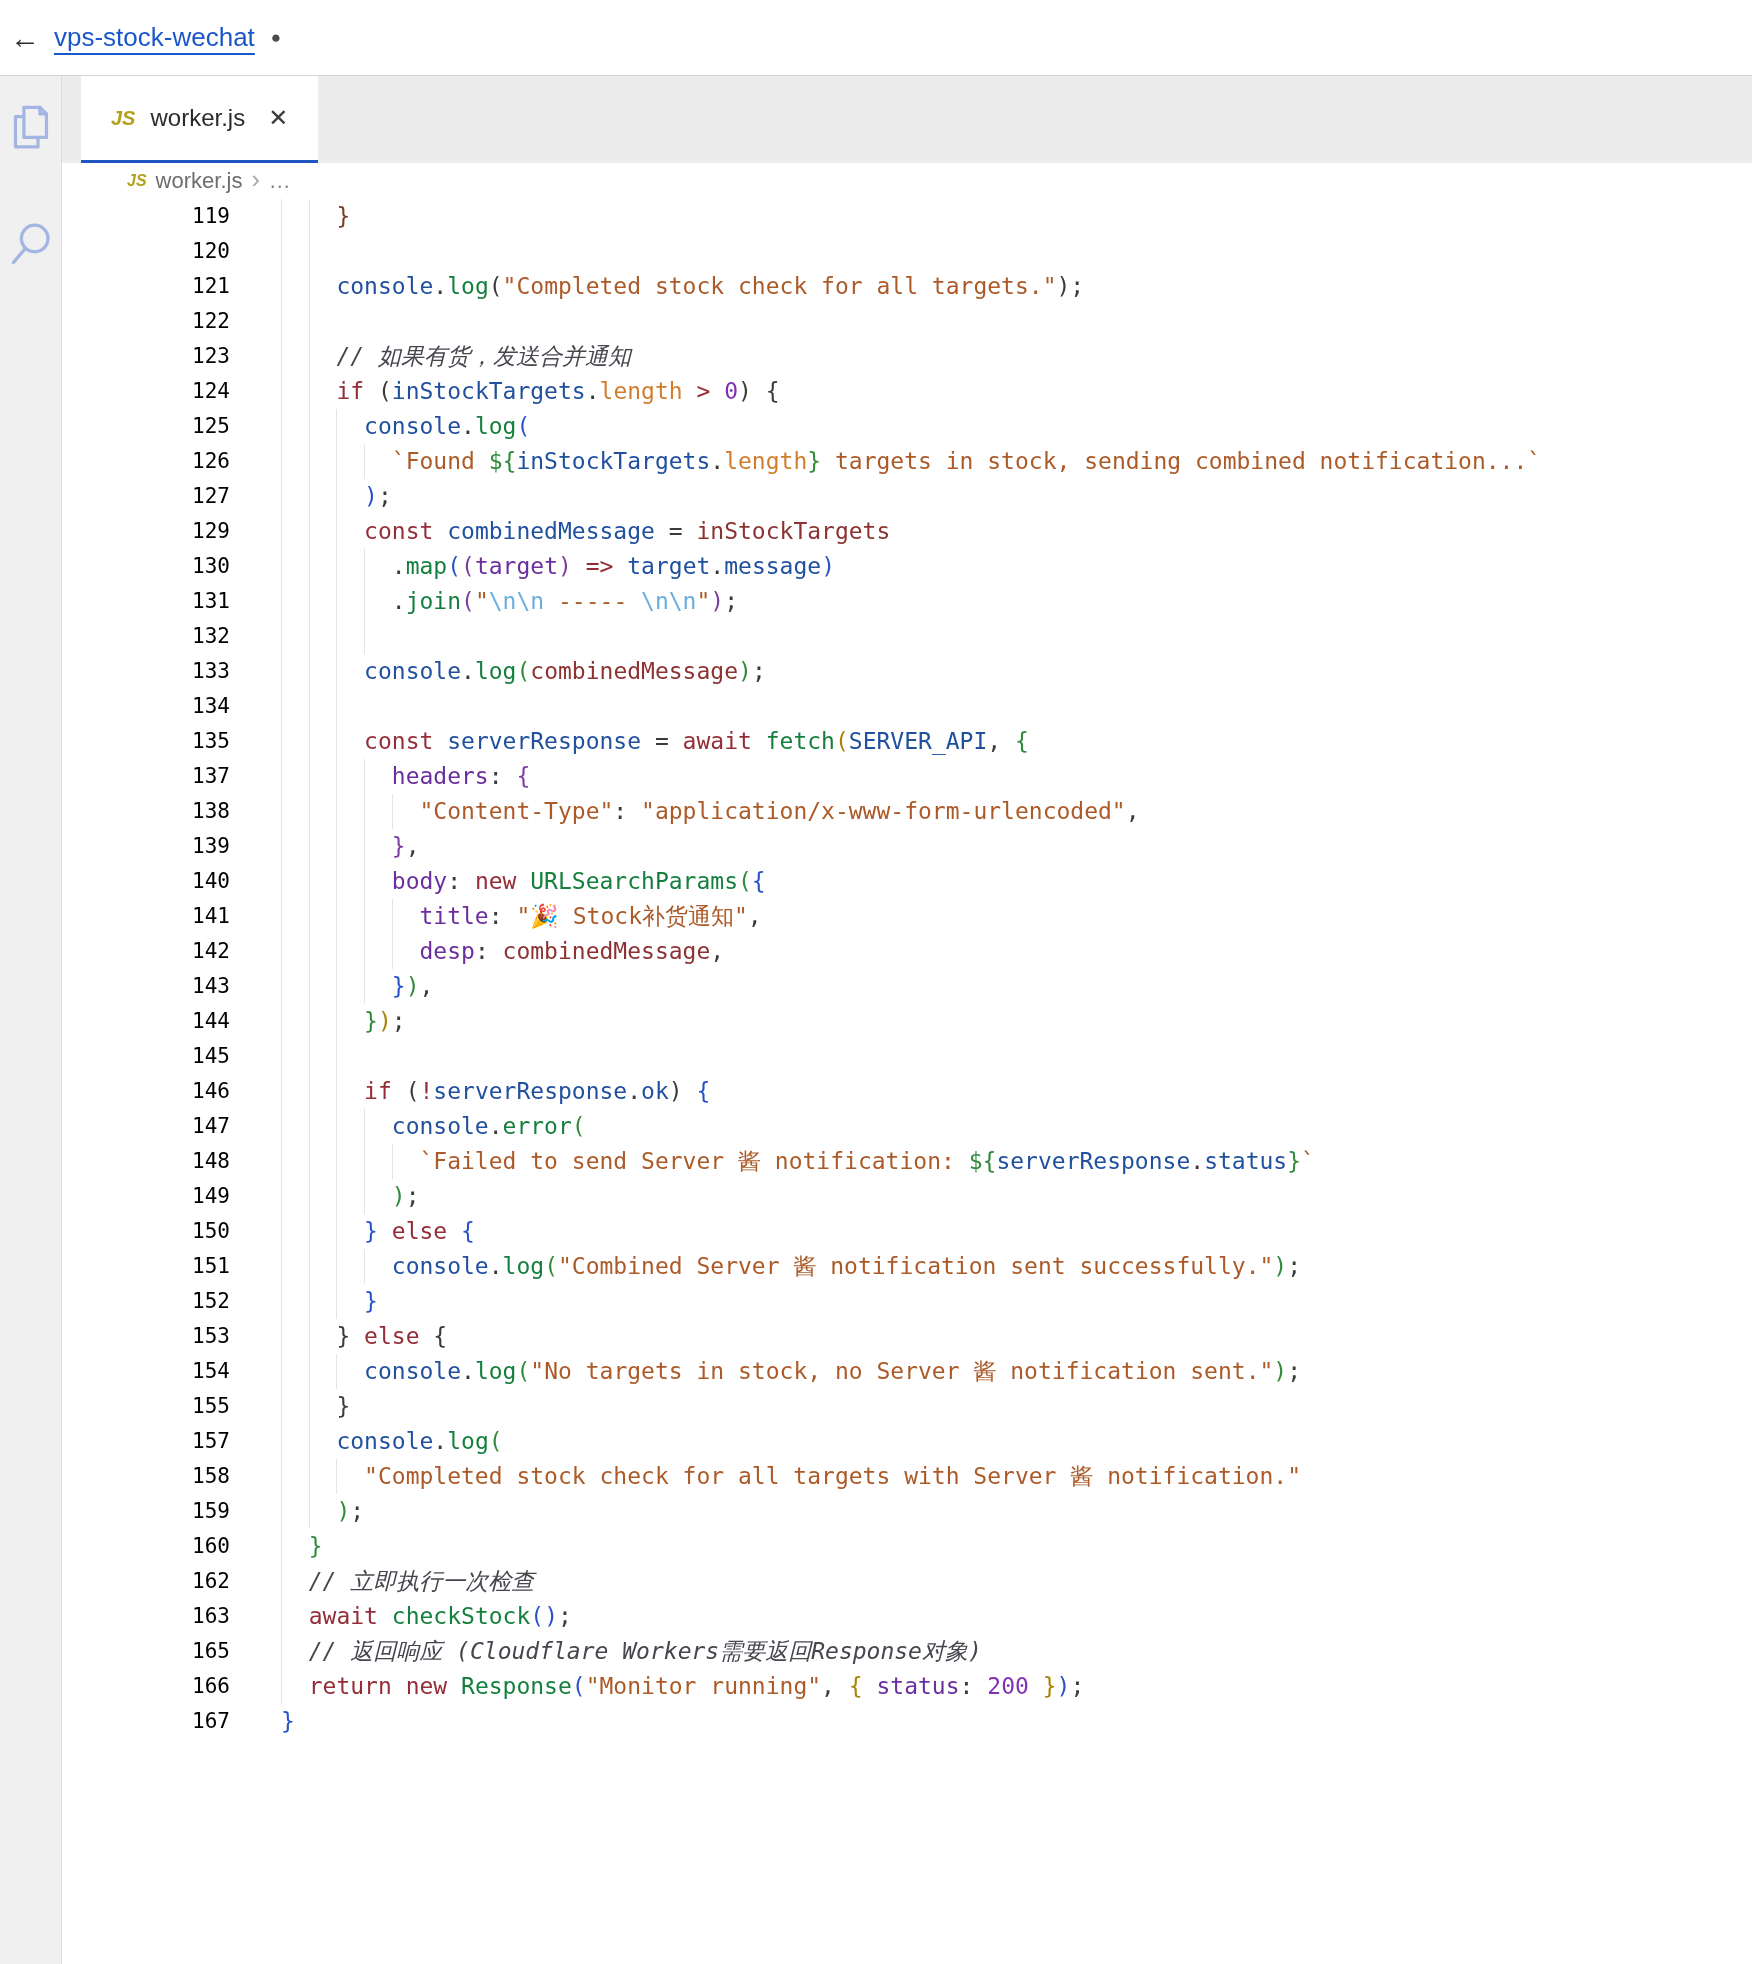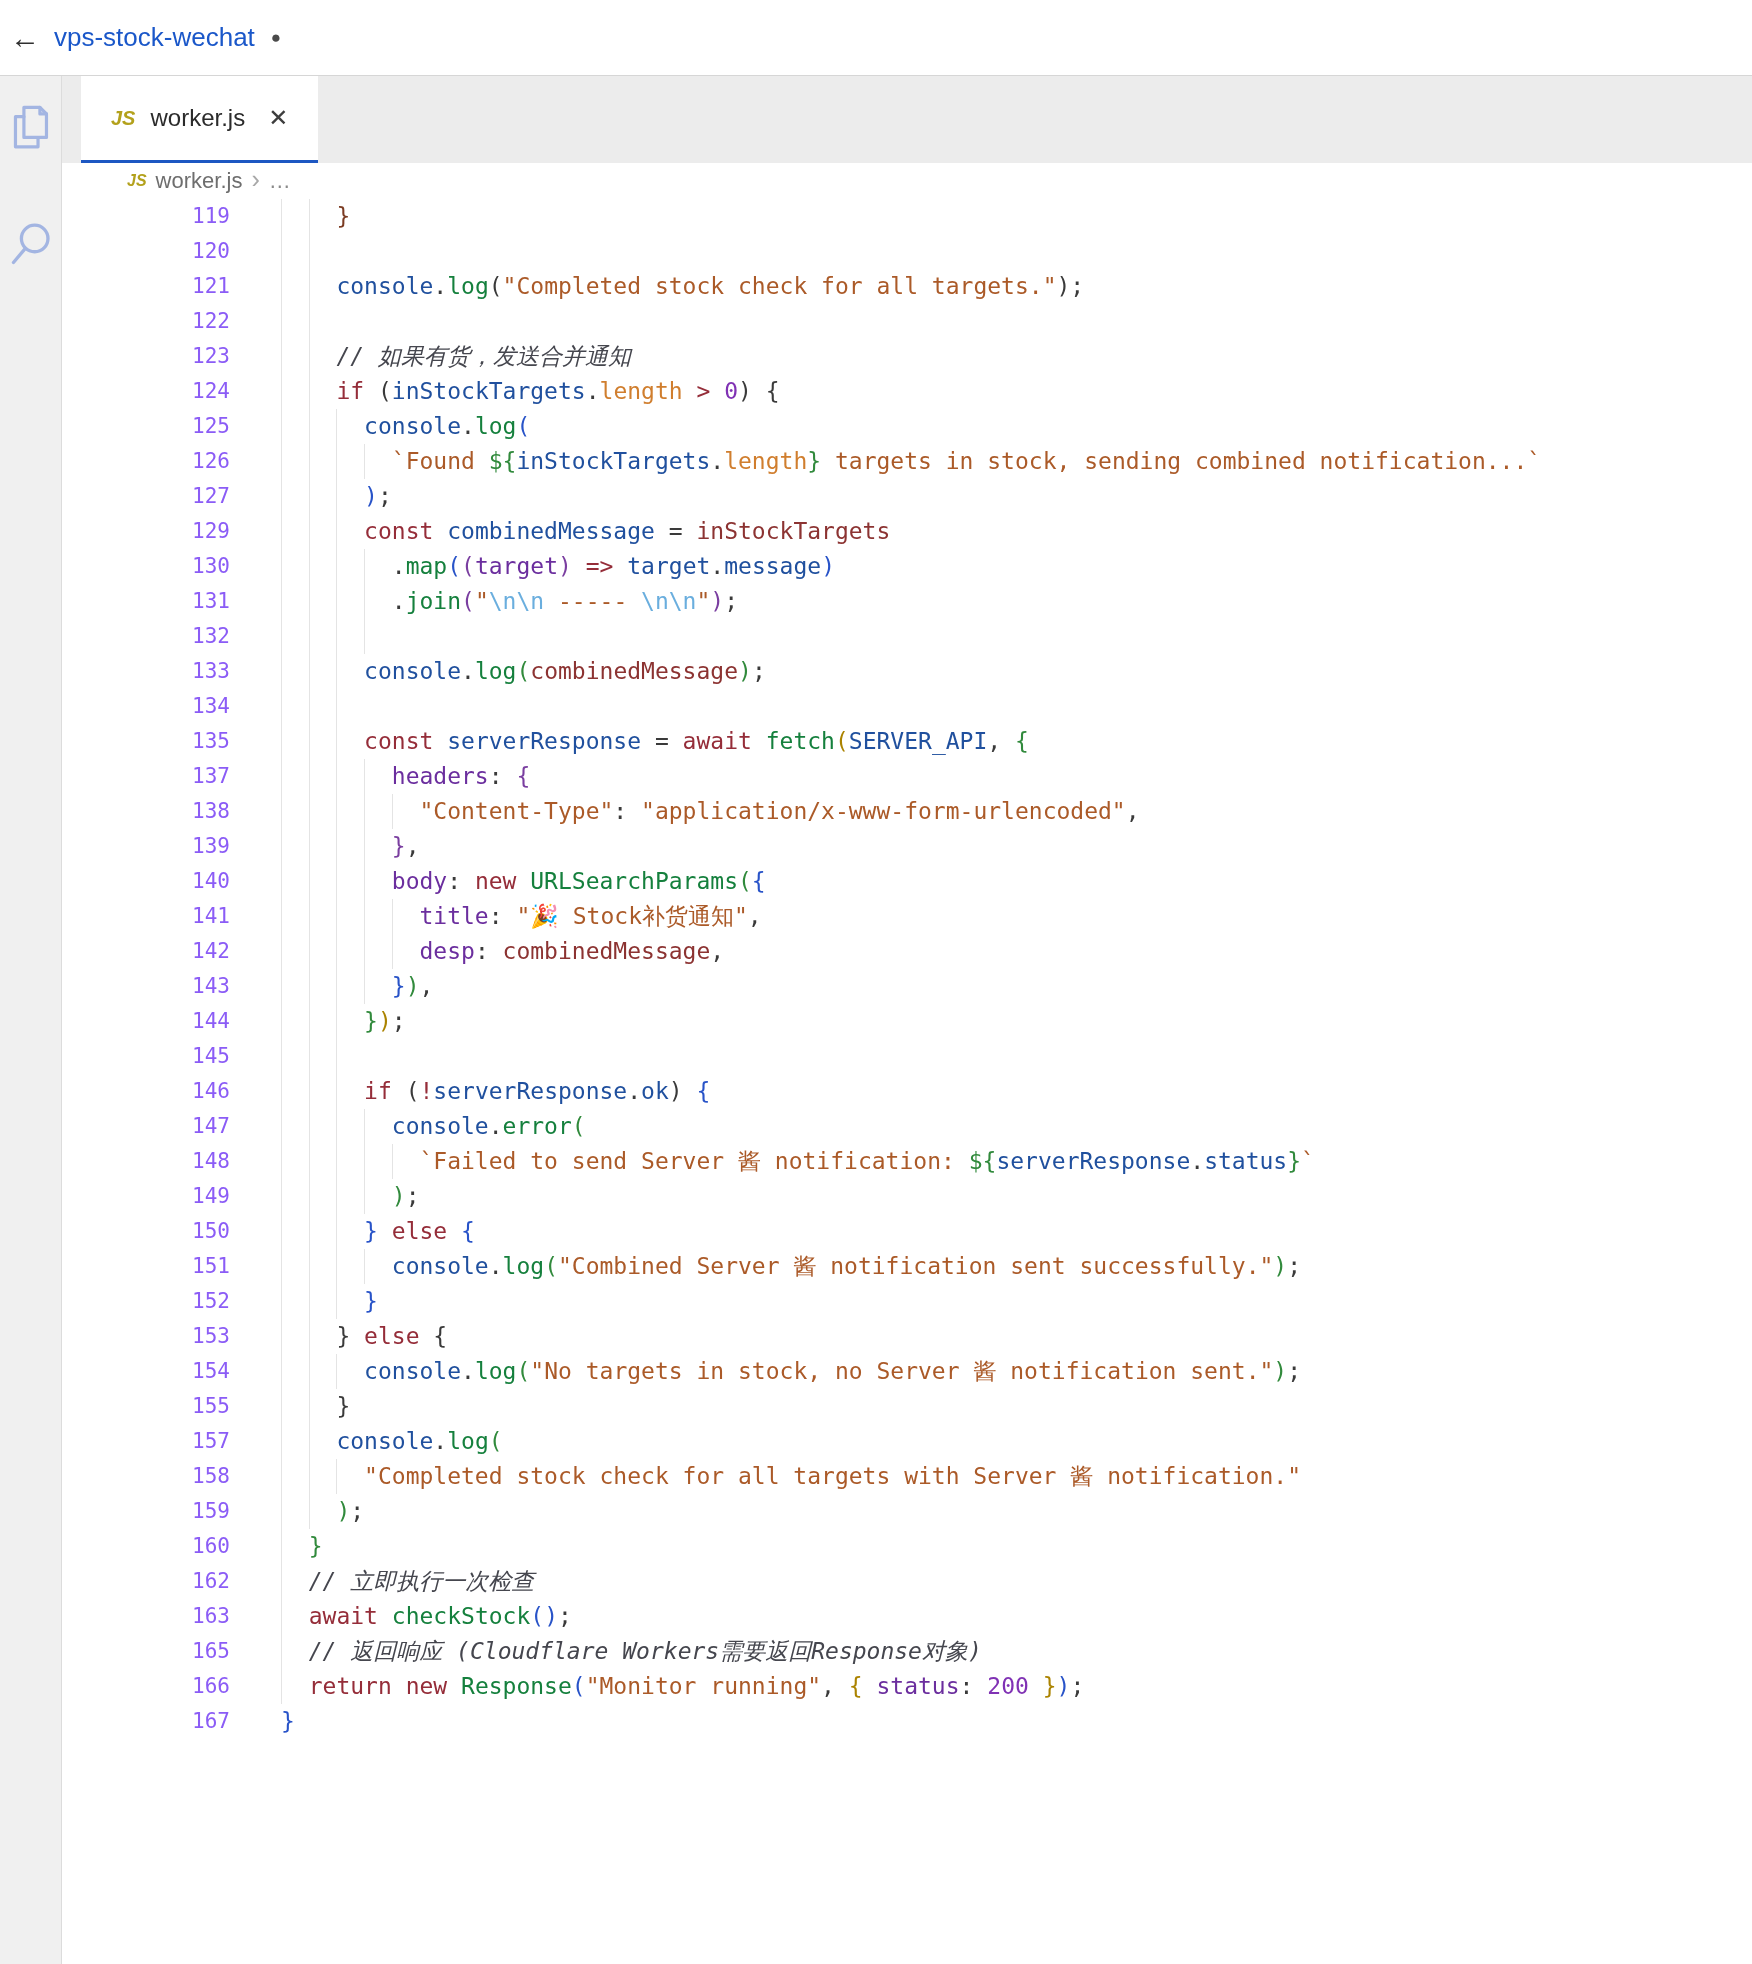--- a/index.html
+++ b/index.html
@@ -3,21 +3,21 @@
 <meta charset="utf-8">
 <style>
   * { margin:0; padding:0; box-sizing:border-box; }
   html,body { width:1752px; height:1964px; background:#ffffff; overflow:hidden;
               font-family:"Liberation Sans", sans-serif; }
 
   
   .header { height:76px; display:flex; align-items:center; padding-left:10px;
             background:#ffffff; border-bottom:1px solid #d6d6d6; }
   .back { font-size:30px; color:#2f2f2f; line-height:1; cursor:pointer; }
-  .repo { margin-left:14px; font-size:26px; color:#1a57c9; 
+  .repo { margin-left:14px; font-size:26px; color:#1a57c9; text-decoration:underline;
           text-decoration-thickness:2px; text-underline-offset:7px; cursor:pointer; }
   .dot  { margin-left:16px; font-size:17px; color:#4a4a4a; }
 
   
   .mainrow { display:flex; height:1888px; }
   .sidebar { width:62px; background:#f0f0f0; border-right:1px solid #dcdcdc;
              display:flex; flex-direction:column; align-items:center; flex:none; }
   .sb-icon { margin-top:26px; cursor:pointer; }
   .sb-icon.first { margin-top:24px; }
   .content { flex:1; display:flex; flex-direction:column; min-width:0; }
@@ -36,21 +36,21 @@
   .breadcrumb { height:36px; background:#ffffff; display:flex; align-items:center;
                 padding-left:65px; gap:9px; flex:none; }
   .bc-file { font-size:22px; color:#6e6e6e; cursor:pointer; }
   .bc-sep  { font-size:25px; color:#a8a8a8; margin-top:-3px; }
   .bc-ell  { font-size:22px; color:#8a8a8a; cursor:pointer; }
 
   
   .editor { flex:1; background:#ffffff; overflow:hidden; cursor:text; }
   .row { display:flex; height:35px; line-height:35px; }
   .ln  { width:168px; flex:none; text-align:right; font-family:"DejaVu Sans Mono",monospace;
-         font-size:21px; color:#8b5cf6; user-select:none; }
+         font-size:21px; color:#000000; user-select:none; }
   .cd  { position:relative; flex:1; padding-left:51px; font-family:"DejaVu Sans Mono",monospace;
          font-size:23px; white-space:pre; min-width:0; }
   .gd  { position:absolute; top:0; bottom:0; width:1px; background:#e4e4e4; }
   .tx  { position:relative; }
 
   
   .t-c { color:#45464e; font-style:italic; }   
   .t-k { color:#952d39; }                      
   .t-v { color:#20509e; }                      
   .t-f { color:#15803d; }                      

